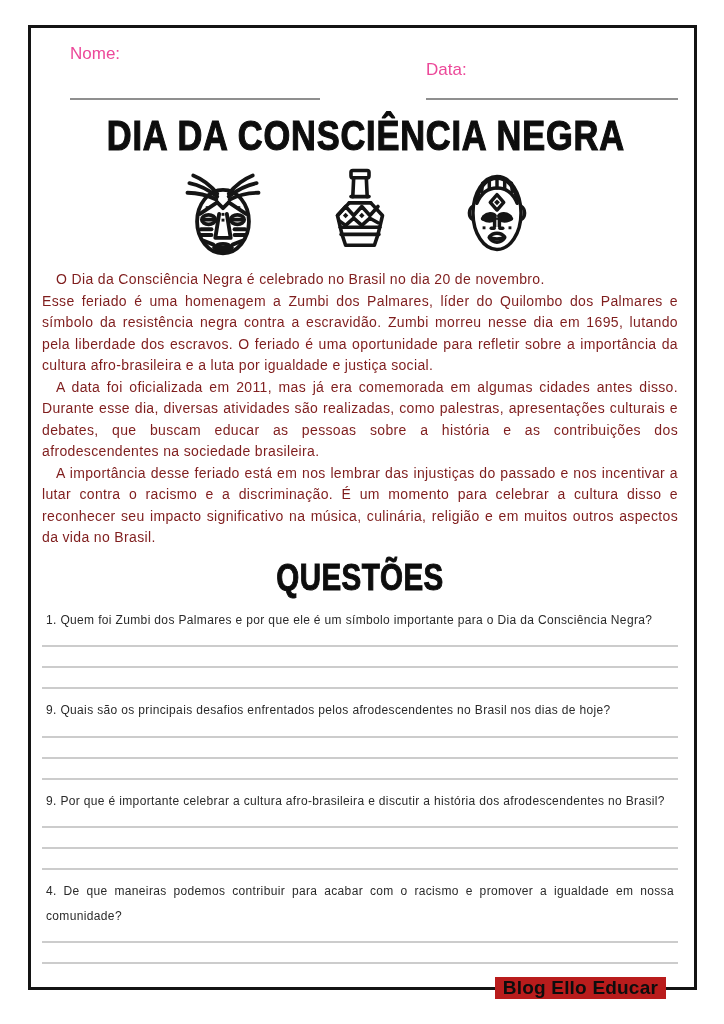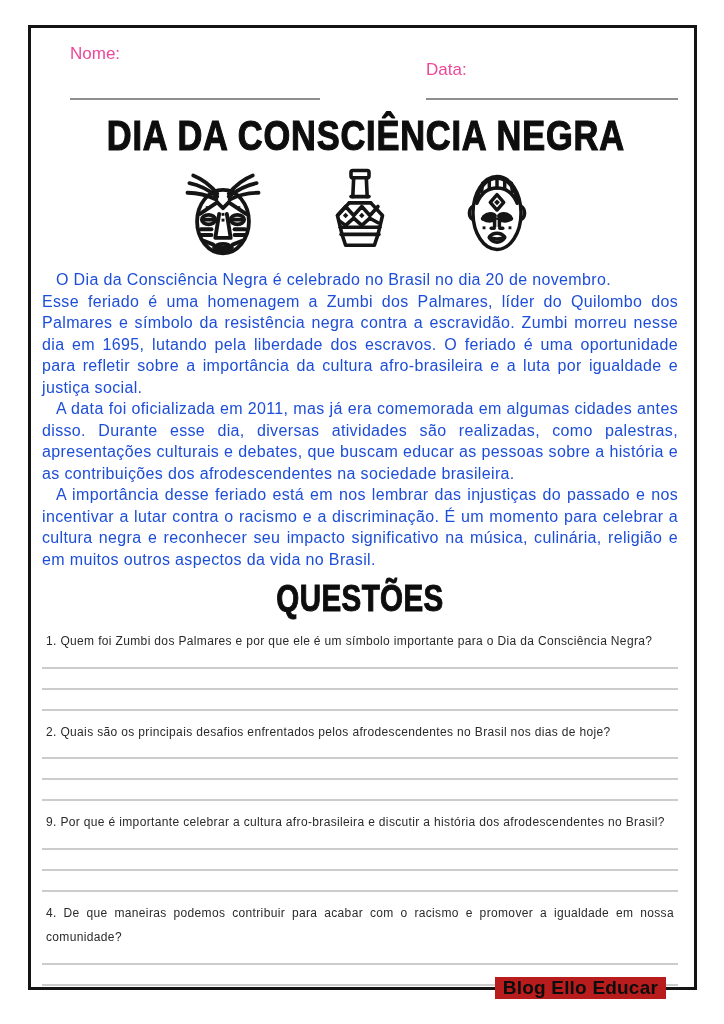--- a/index.html
+++ b/index.html
@@ -61,24 +61,24 @@
     justify-content:center;
     align-items:center;
     gap:44px;
     height:96px;
     margin:4px 0 10px 0;
   }
   .icons-row svg{display:block;}
   
   .body{
     margin:0;
-    font-size:16px;
+    font-size:14px;
     line-height:21.5px;
     letter-spacing:0.35px;
-    color:#1d4ed8;
+    color:#7f1d1d;
     text-align:justify;
   }
   .indent{text-indent:14px;}
   
   .q-heading{
     margin:8px 0 2px 0;
     text-align:center;
     font-size:36px;
     font-weight:700;
     color:#0d0d0d;
@@ -211,35 +211,35 @@
         <rect x="35" y="66" width="3" height="3" fill="#151515" stroke="none"></rect>
         <rect x="62" y="66" width="3" height="3" fill="#151515" stroke="none"></rect>
         <path d="M42,77 C46,72 54,72 58,77 C54,80 46,80 42,77 Z"></path>
         <path d="M42,78 C46,84 54,84 58,78"></path>
       </svg>
     </div>
 
     <p class="body indent">O Dia da Consciência Negra é celebrado no Brasil no dia 20 de novembro.</p>
     <p class="body">Esse feriado é uma homenagem a Zumbi dos Palmares, líder do Quilombo dos Palmares e símbolo da resistência negra contra a escravidão. Zumbi morreu nesse dia em 1695, lutando pela liberdade dos escravos. O feriado é uma oportunidade para refletir sobre a importância da cultura afro-brasileira e a luta por igualdade e justiça social.</p>
     <p class="body indent">A data foi oficializada em 2011, mas já era comemorada em algumas cidades antes disso. Durante esse dia, diversas atividades são realizadas, como palestras, apresentações culturais e debates, que buscam educar as pessoas sobre a história e as contribuições dos afrodescendentes na sociedade brasileira.</p>
-    <p class="body indent">A importância desse feriado está em nos lembrar das injustiças do passado e nos incentivar a lutar contra o racismo e a discriminação. É um momento para celebrar a cultura negra e reconhecer seu impacto significativo na música, culinária, religião e em muitos outros aspectos da vida no Brasil.</p>
+    <p class="body indent">A importância desse feriado está em nos lembrar das injustiças do passado e nos incentivar a lutar contra o racismo e a discriminação. É um momento para celebrar a cultura disso e reconhecer seu impacto significativo na música, culinária, religião e em muitos outros aspectos da vida no Brasil.</p>
 
     <h2 class="q-heading"><span>QUESTÕES</span></h2>
 
     <div class="question">
       <p class="qtext">1. Quem foi Zumbi dos Palmares e por que ele é um símbolo importante para o Dia da Consciência Negra?</p>
       <div class="answers">
         <div class="ans first"></div>
         <div class="ans"></div>
         <div class="ans"></div>
       </div>
     </div>
 
     <div class="question">
-      <p class="qtext">2. Quais são os principais desafios enfrentados pelos afrodescendentes no Brasil nos dias de hoje?</p>
+      <p class="qtext">9. Quais são os principais desafios enfrentados pelos afrodescendentes no Brasil nos dias de hoje?</p>
       <div class="answers">
         <div class="ans first"></div>
         <div class="ans"></div>
         <div class="ans"></div>
       </div>
     </div>
 
     <div class="question">
       <p class="qtext">9. Por que é importante celebrar a cultura afro-brasileira e discutir a história dos afrodescendentes no Brasil?</p>
       <div class="answers">

